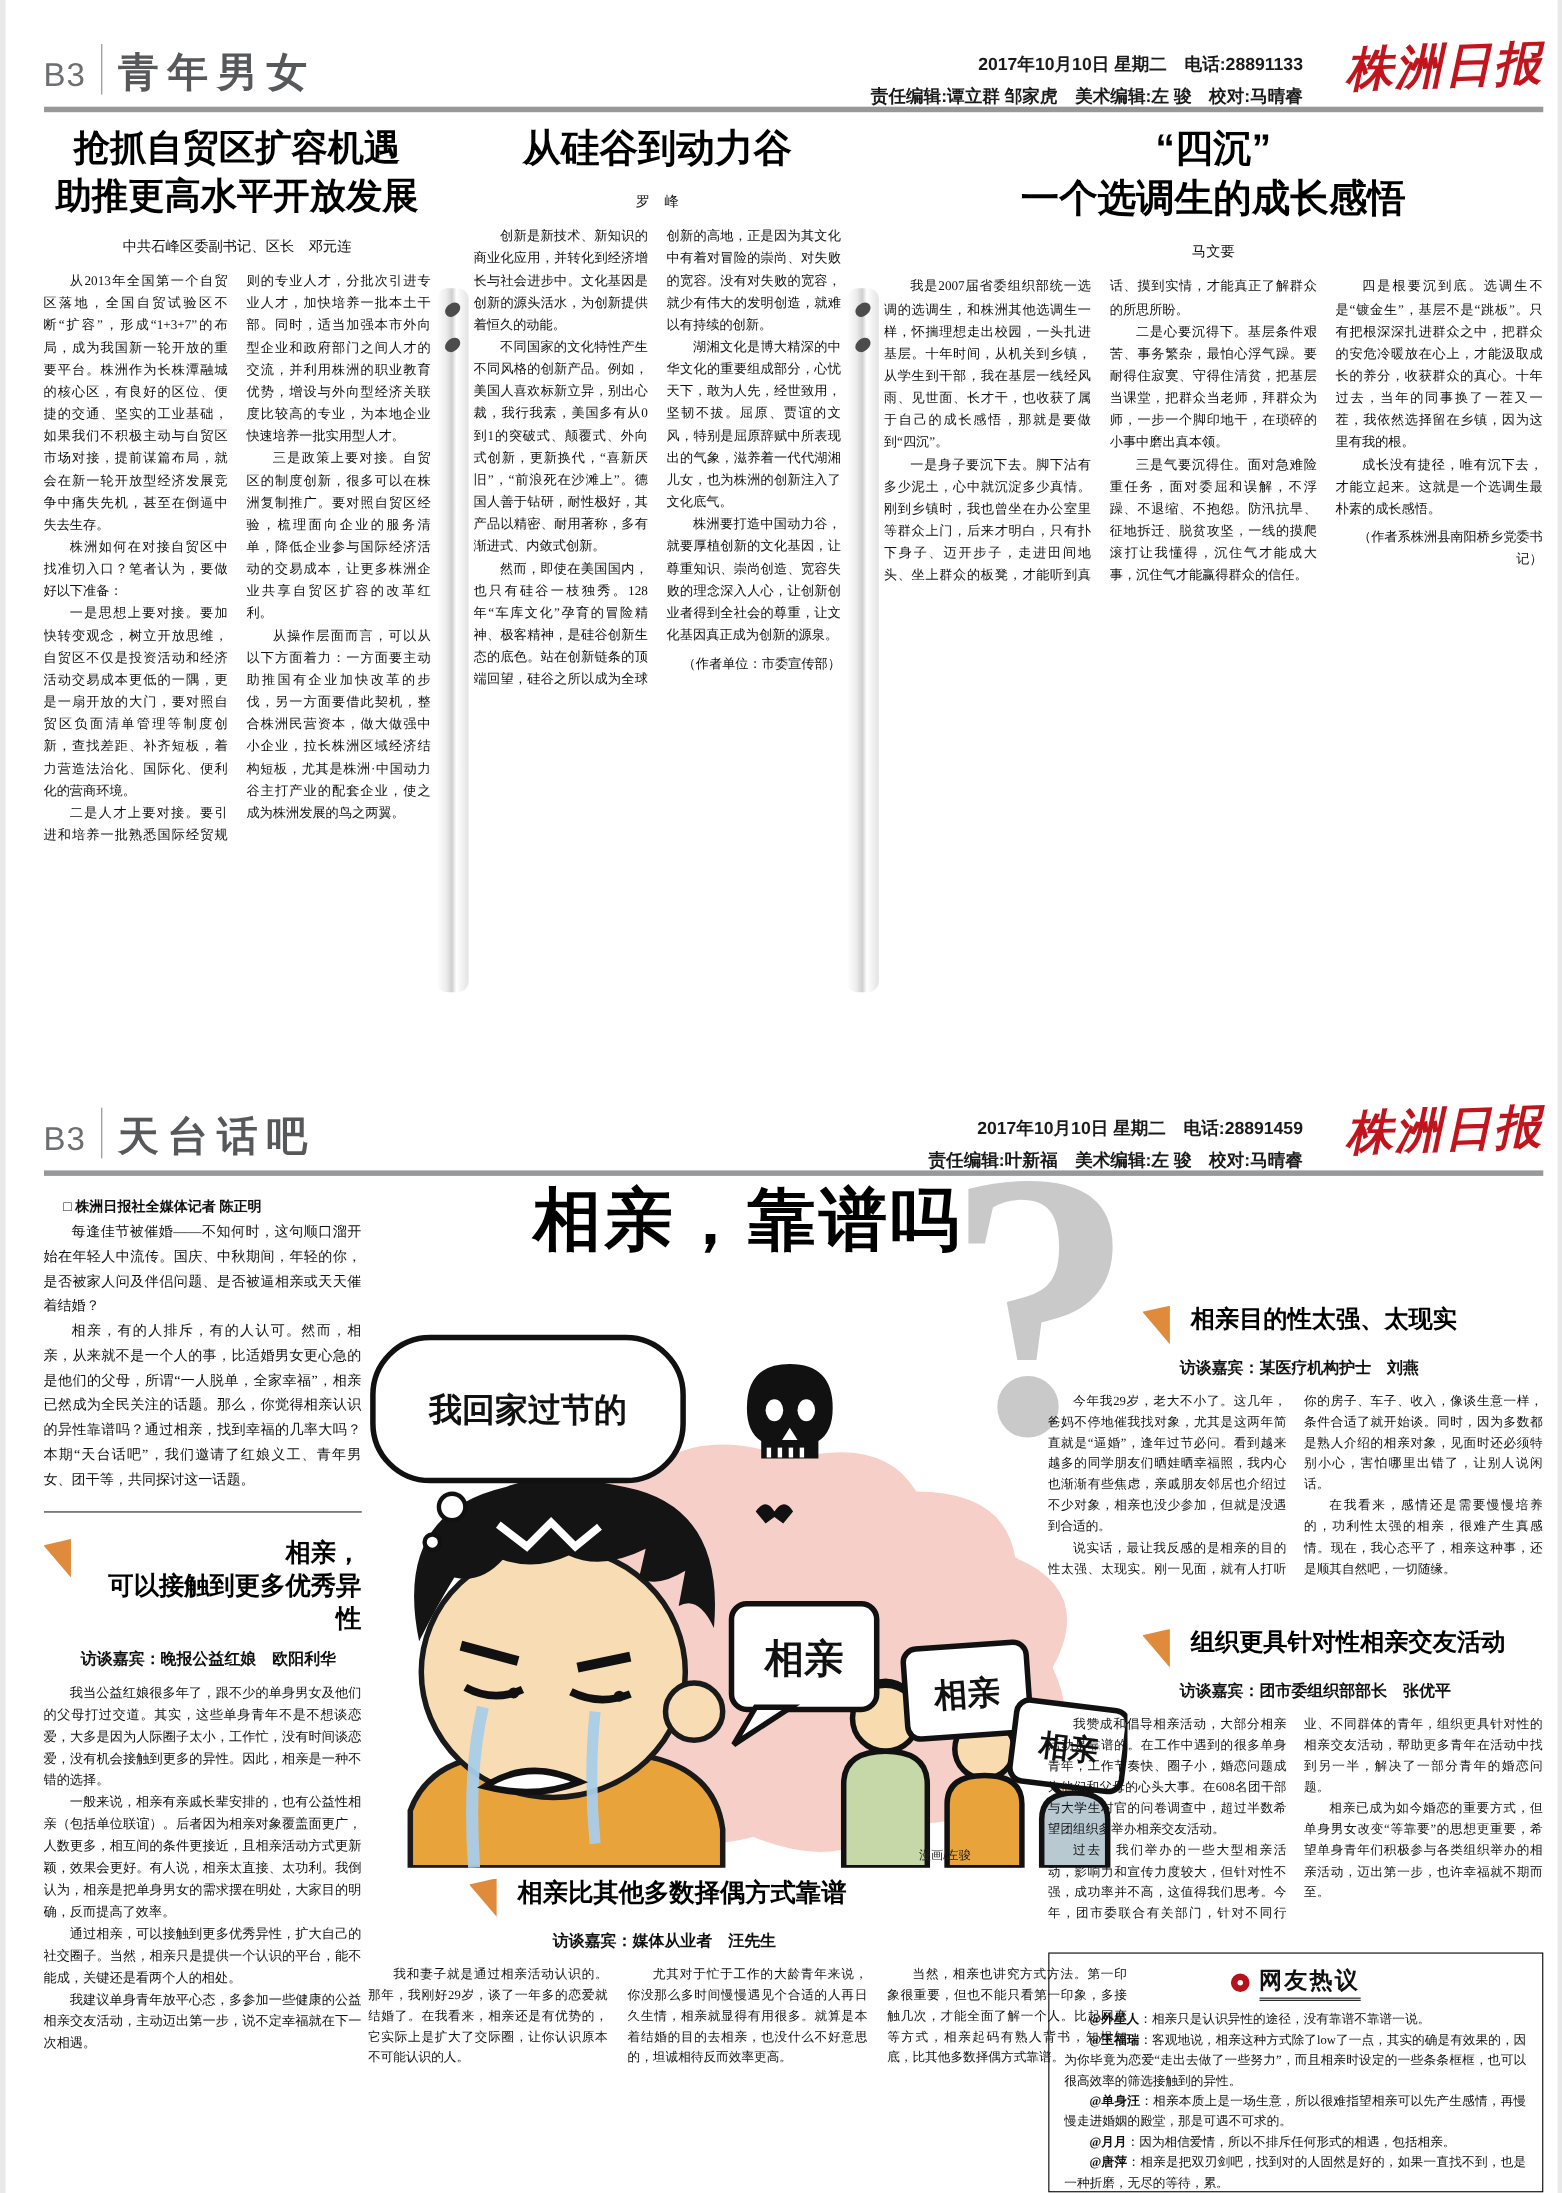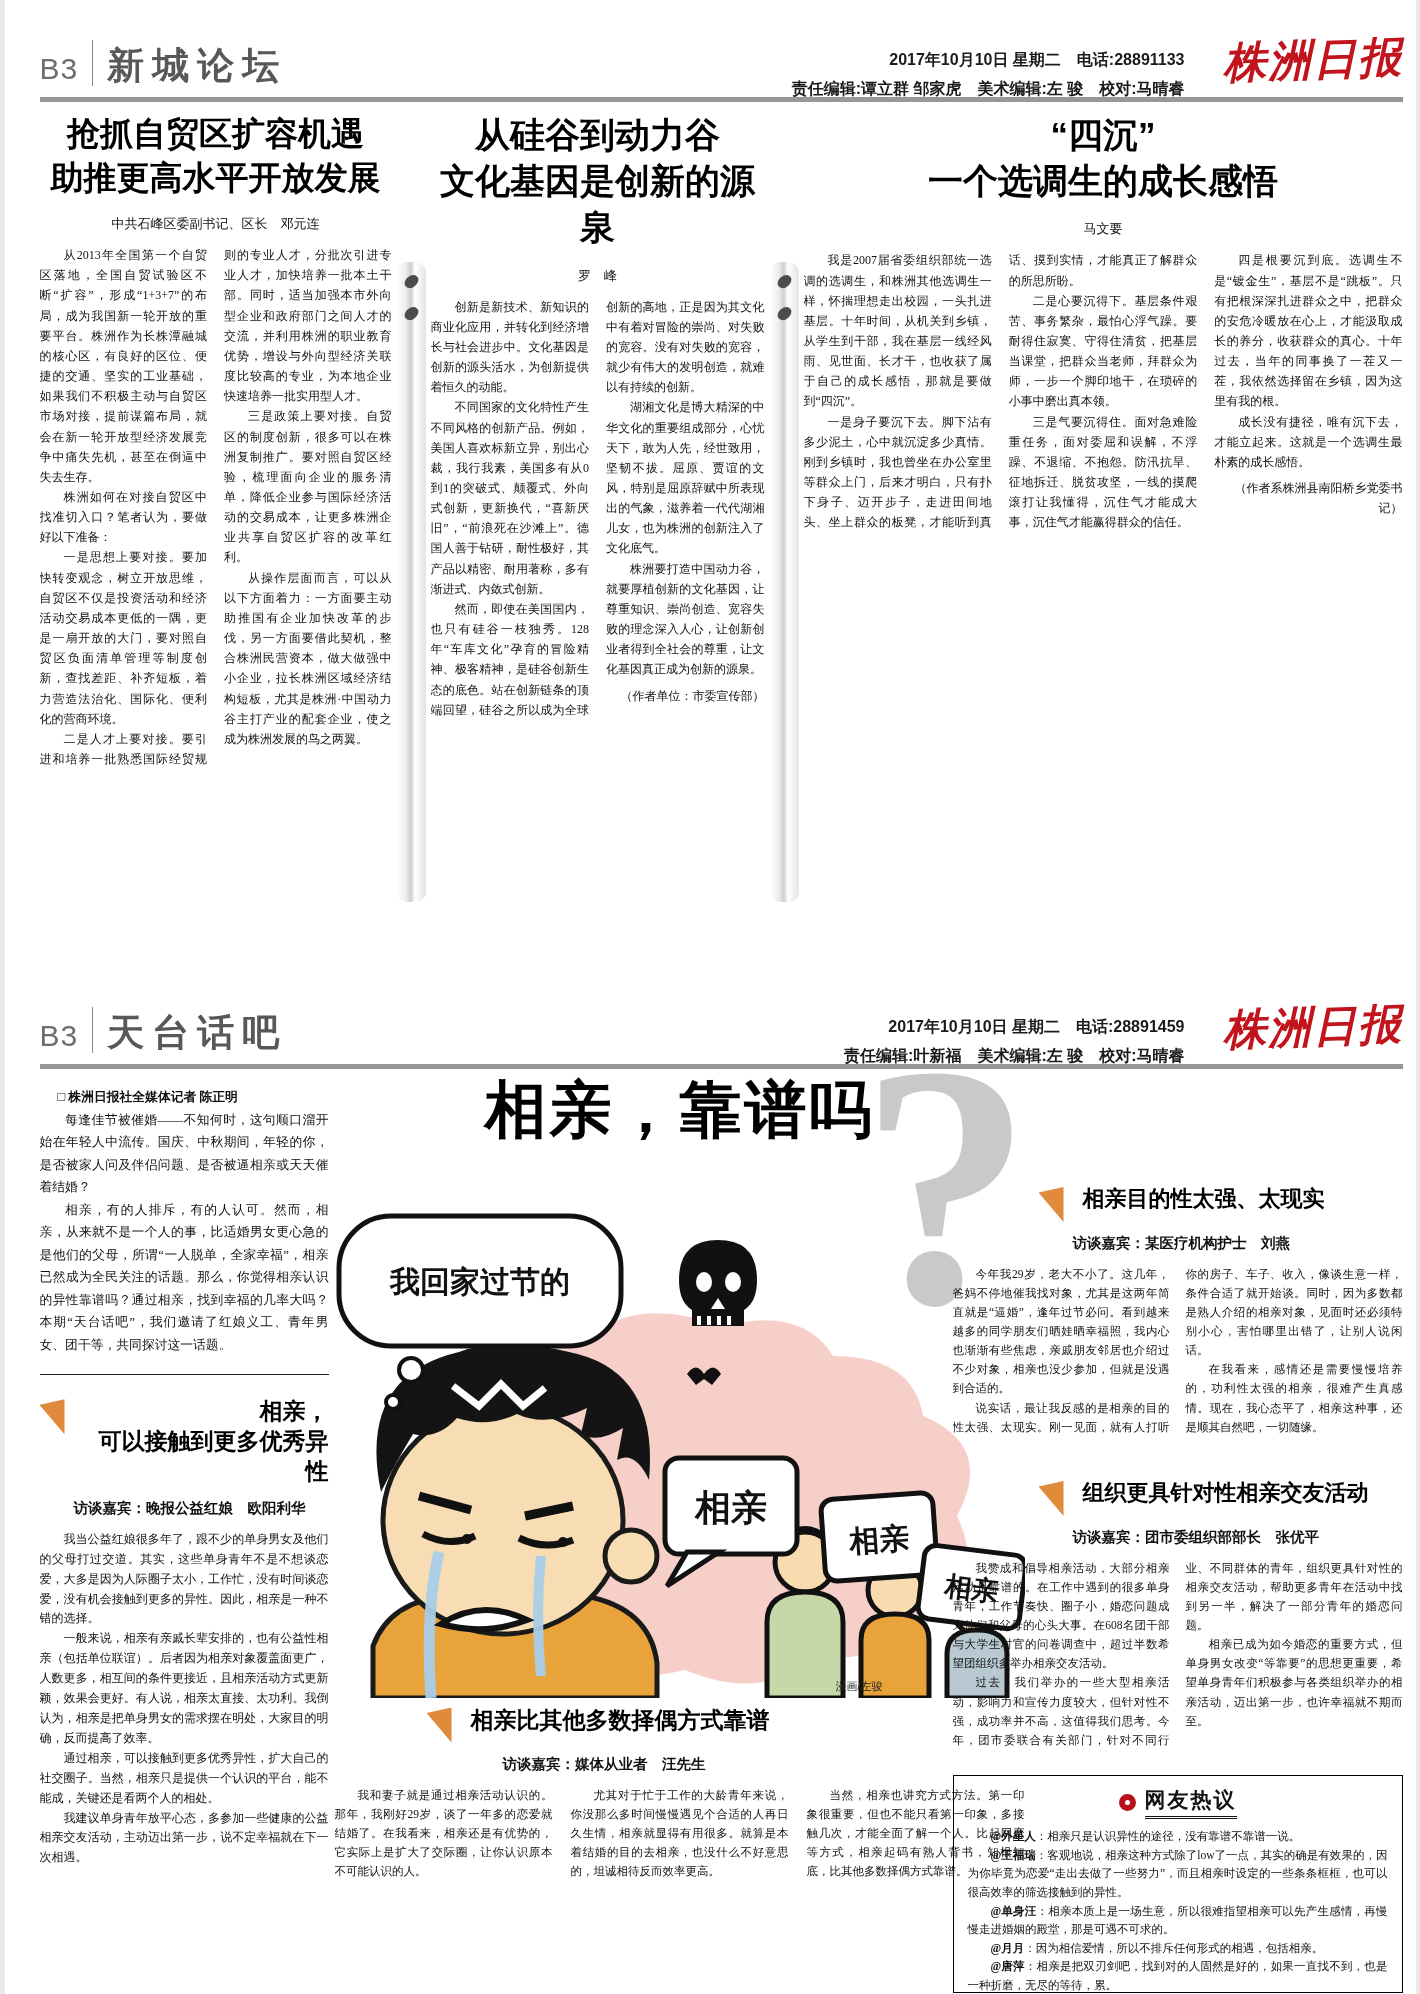--- a/index.html
+++ b/index.html
@@ -83,21 +83,21 @@
 </style>
 </head>
 <body>
 
 <div id="page">
 
   <div class="section-hdr" style="top:36px;">
     <div class="hdr-left">
       <span class="hdr-pageno">B3</span>
       <span class="hdr-vline"></span>
-      <span class="hdr-name">新城论坛</span>
+      <span class="hdr-name">青年男女</span>
     </div>
     <div class="hdr-meta">
       <div>2017年10月10日 星期二　电话:28891133</div>
       <div>责任编辑:谭立群 邹家虎　美术编辑:左 骏　校对:马晴睿</div>
     </div>
     <div class="hdr-logo">株洲日报</div>
   </div>
   <div class="hdr-rule" style="top:97px;"></div>
 
   <div id="forum-articles">
@@ -119,21 +119,20 @@
     </div>
 
     <div class="curl">
         <i></i>
         <i></i>
       </div>
 
     <div class="art art-b">
       <div class="headline">
         <div>从硅谷到动力谷</div>
-        <div>文化基因是创新的源泉</div>
       </div>
       <div class="byline">罗　峰</div>
       <div class="art-body">
         <span><p>创新是新技术、新知识的商业化应用，并转化到经济增长与社会进步中。文化基因是创新的源头活水，为创新提供着恒久的动能。</p><p>不同国家的文化特性产生不同风格的创新产品。例如，美国人喜欢标新立异，别出心裁，我行我素，美国多有从0到1的突破式、颠覆式、外向式创新，更新换代，“喜新厌旧”，“前浪死在沙滩上”。德国人善于钻研，耐性极好，其产品以精密、耐用著称，多有渐进式、内敛式创新。</p><p>然而，即使在美国国内，也只有硅谷一枝独秀。128年“车库文化”孕育的冒险精神、极客精神，是硅谷创新生态的底色。站在创新链条的顶端回望，硅谷之所以成为全球创新的高地，正是因为其文化中有着对冒险的崇尚、对失败的宽容。没有对失败的宽容，就少有伟大的发明创造，就难以有持续的创新。</p><p>湖湘文化是博大精深的中华文化的重要组成部分，心忧天下，敢为人先，经世致用，坚韧不拔。屈原、贾谊的文风，特别是屈原辞赋中所表现出的气象，滋养着一代代湖湘儿女，也为株洲的创新注入了文化底气。</p><p>株洲要打造中国动力谷，就要厚植创新的文化基因，让尊重知识、崇尚创造、宽容失败的理念深入人心，让创新创业者得到全社会的尊重，让文化基因真正成为创新的源泉。</p></span>
         <p class="tail">（作者单位：市委宣传部）</p>
       </div>
     </div>
 
     <div class="curl">
         <i></i>

